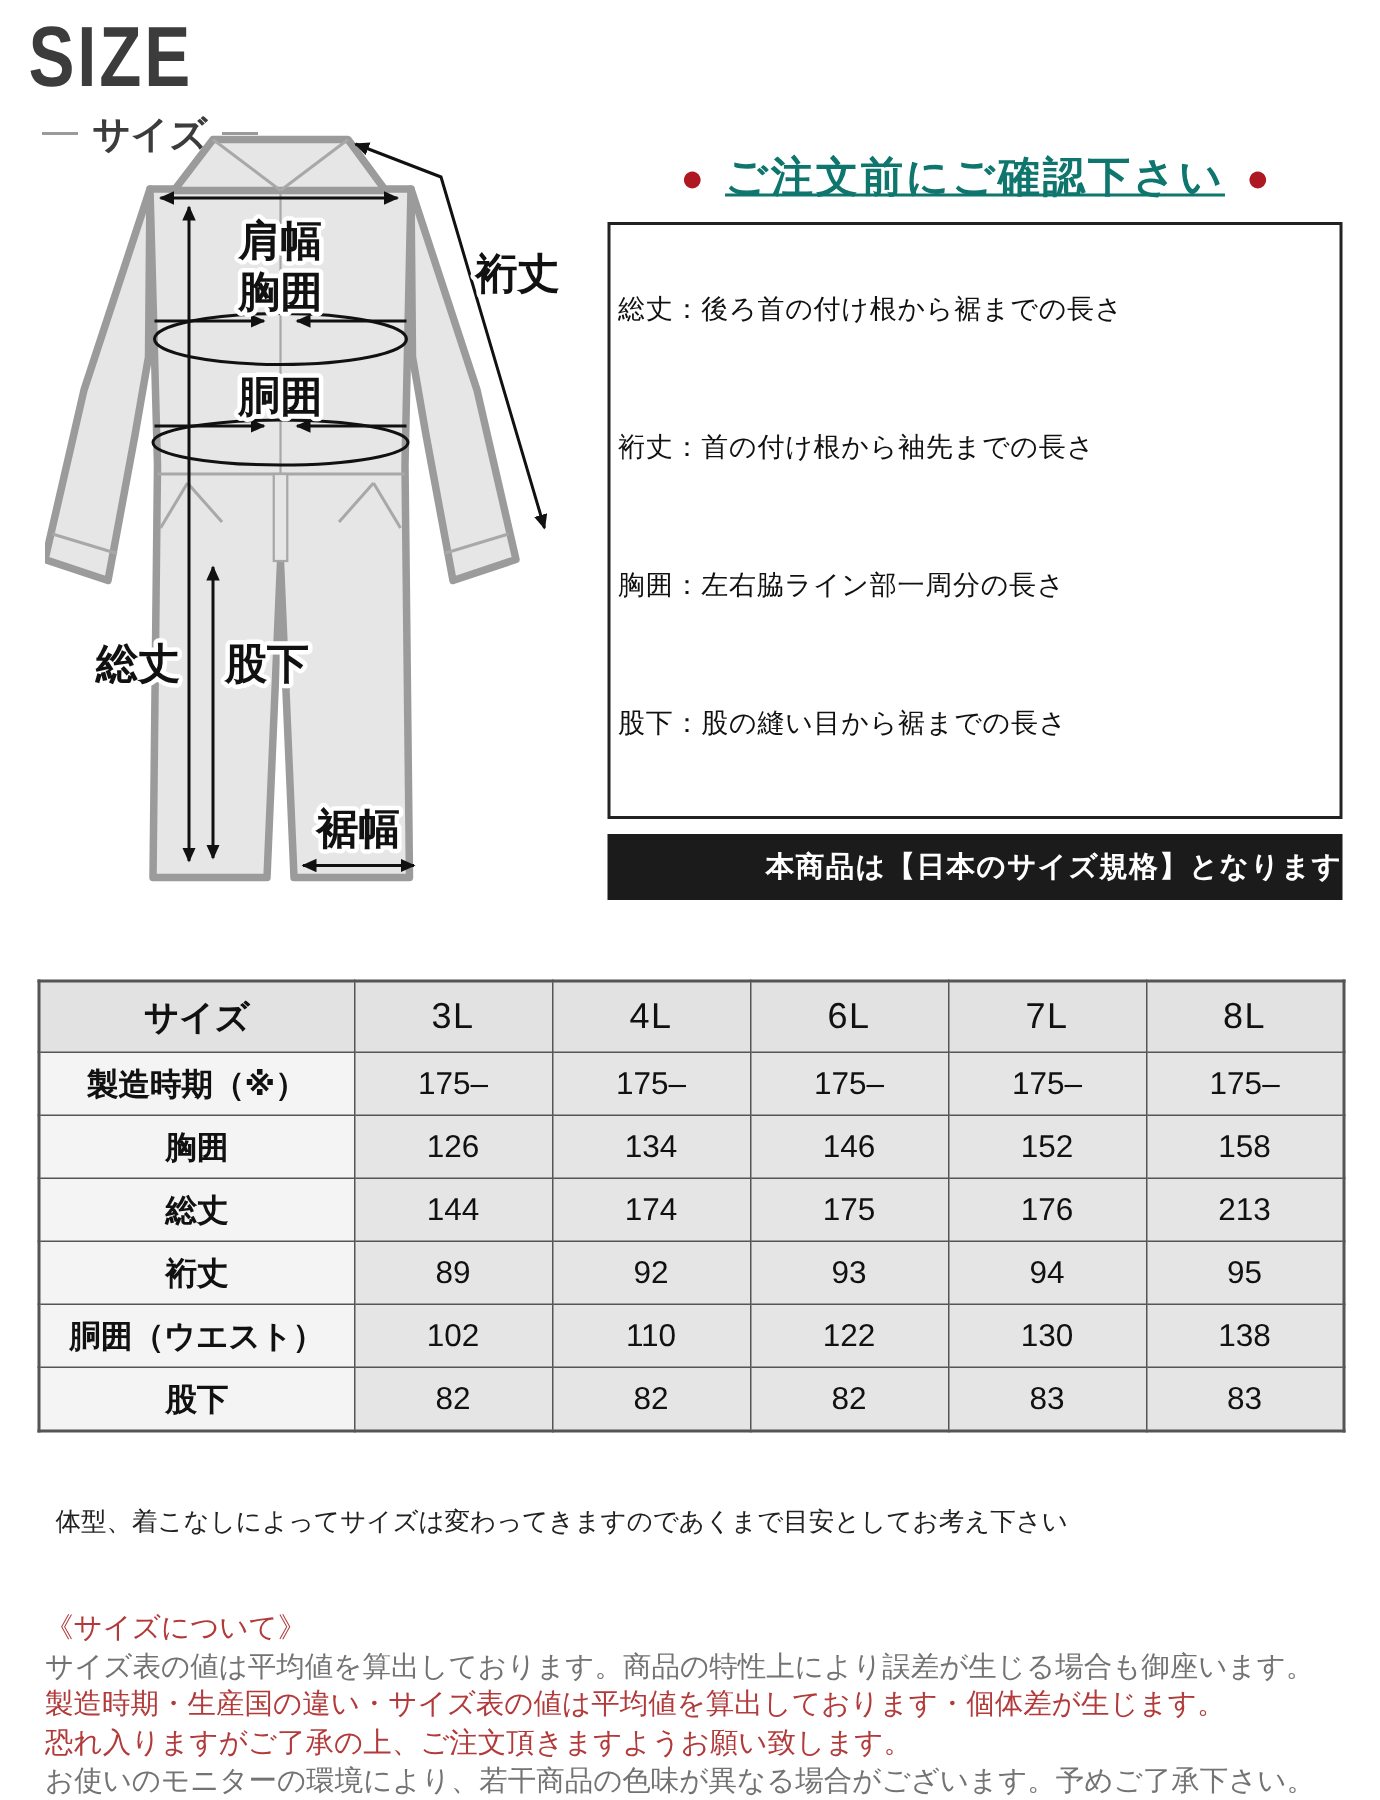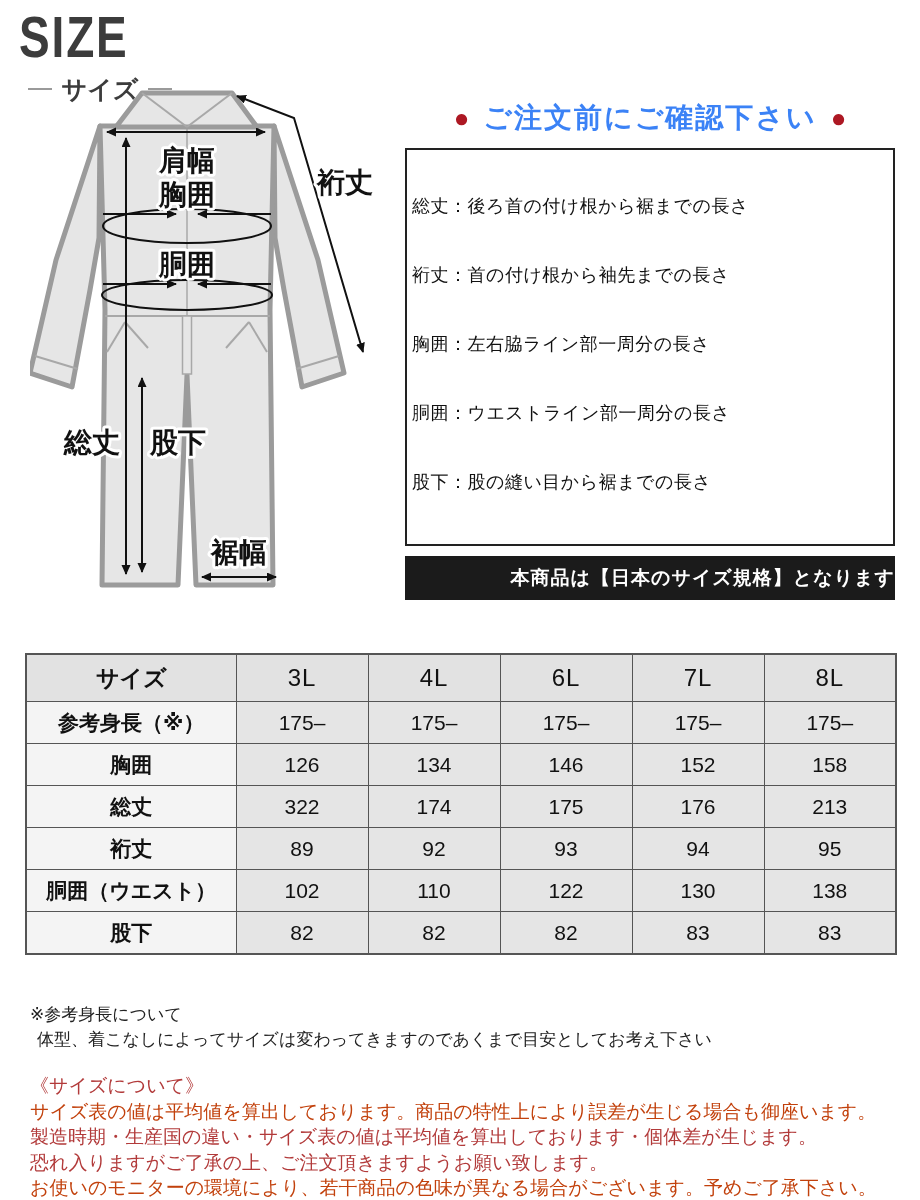--- a/index.html
+++ b/index.html
@@ -29,21 +29,21 @@
     font-size:28px;font-weight:700;fill:#111;
     paint-order:stroke;stroke:#ffffff;stroke-width:6px;stroke-linejoin:round;
   }
 
   
   .notice-head{
     left:405px;top:98px;width:490px;height:40px;
     display:flex;align-items:center;justify-content:center;gap:14px;
   }
   .notice-dot{font-size:26px;color:#ad1823;line-height:1;}
-  .notice-title{font-size:28px;font-weight:700;color:#3b82f6;letter-spacing:2px;}
+  .notice-title{font-size:28px;font-weight:700;color:#0f766e;letter-spacing:2px;text-decoration:underline;}
   .def-box{
     left:405px;top:148px;width:490px;height:398px;box-sizing:border-box;
     border:2px solid #222;background:#fff;
     display:flex;flex-direction:column;justify-content:space-between;
     padding:44px 10px 50px 5px;
   }
   .def-line{font-size:18px;color:#111;letter-spacing:.5px;white-space:nowrap;}
   .jp-banner{
     left:405px;top:556px;width:490px;height:44px;box-sizing:border-box;
     background:#1b1b1b;color:#ffffff;display:flex;align-items:center;
@@ -64,21 +64,21 @@
   .size-table thead th.c-val{font-weight:400;font-size:24px;letter-spacing:1px;}
   .size-table td.row-label{background:#f4f4f4;font-weight:700;}
   .size-table col.c0{width:210px;}
   .size-table col.cv{width:132px;}
 
   
   .notes-1{left:30px;top:1002px;width:870px;font-size:17px;line-height:25px;color:#222;}
   .notes-1 .indent{padding-left:7px;}
   .notes-2{left:30px;top:1073px;width:880px;font-size:19px;line-height:25.5px;}
   .note-red{color:#b23a3a;}
-  .note-black{color:#c2410c;}
+  .note-black{color:#737373;}
 </style>
 </head>
 <body>
 
 <div class="abs size-head">
   <div class="size-en">SIZE</div>
   <div class="size-ja">
     <span class="dash"></span>
     <span>サイズ</span>
     <span class="dash"></span>
@@ -145,21 +145,20 @@
 <div class="abs notice-head">
   <span class="notice-dot">●</span>
   <span class="notice-title">ご注文前にご確認下さい</span>
   <span class="notice-dot">●</span>
 </div>
 
 <div class="abs def-box">
   <div class="def-line">総丈：後ろ首の付け根から裾までの長さ</div>
   <div class="def-line">裄丈：首の付け根から袖先までの長さ</div>
   <div class="def-line">胸囲：左右脇ライン部一周分の長さ</div>
-  <div class="def-line">胴囲：ウエストライン部一周分の長さ</div>
   <div class="def-line">股下：股の縫い目から裾までの長さ</div>
 </div>
 
 <div class="abs jp-banner">
   <span>本商品は【日本のサイズ規格】となります</span>
 </div>
 
 <table class="abs size-table">
   <colgroup>
     <col class="c0">
@@ -174,38 +173,38 @@
       <th class="c-size">サイズ</th>
       <th class="c-val">3L</th>
       <th class="c-val">4L</th>
       <th class="c-val">6L</th>
       <th class="c-val">7L</th>
       <th class="c-val">8L</th>
     </tr>
   </thead>
   <tbody>
     <tr>
-      <td class="row-label">参考身長（※）</td>
+      <td class="row-label">製造時期（※）</td>
       <td>175–</td>
       <td>175–</td>
       <td>175–</td>
       <td>175–</td>
       <td>175–</td>
     </tr>
     <tr>
       <td class="row-label">胸囲</td>
       <td>126</td>
       <td>134</td>
       <td>146</td>
       <td>152</td>
       <td>158</td>
     </tr>
     <tr>
       <td class="row-label">総丈</td>
-      <td>322</td>
+      <td>144</td>
       <td>174</td>
       <td>175</td>
       <td>176</td>
       <td>213</td>
     </tr>
     <tr>
       <td class="row-label">裄丈</td>
       <td>89</td>
       <td>92</td>
       <td>93</td>
@@ -225,21 +224,20 @@
       <td>82</td>
       <td>82</td>
       <td>82</td>
       <td>83</td>
       <td>83</td>
     </tr>
   </tbody>
 </table>
 
 <div class="abs notes-1">
-  <div>※参考身長について</div>
   <div class="indent">体型、着こなしによってサイズは変わってきますのであくまで目安としてお考え下さい</div>
 </div>
 
 <div class="abs notes-2">
   <div class="note-red">《サイズについて》</div>
   <div class="note-black">サイズ表の値は平均値を算出しております。商品の特性上により誤差が生じる場合も御座います。</div>
   <div class="note-red">製造時期・生産国の違い・サイズ表の値は平均値を算出しております・個体差が生じます。</div>
   <div class="note-red">恐れ入りますがご了承の上、ご注文頂きますようお願い致します。</div>
   <div class="note-black">お使いのモニターの環境により、若干商品の色味が異なる場合がございます。予めご了承下さい。</div>
 </div>

